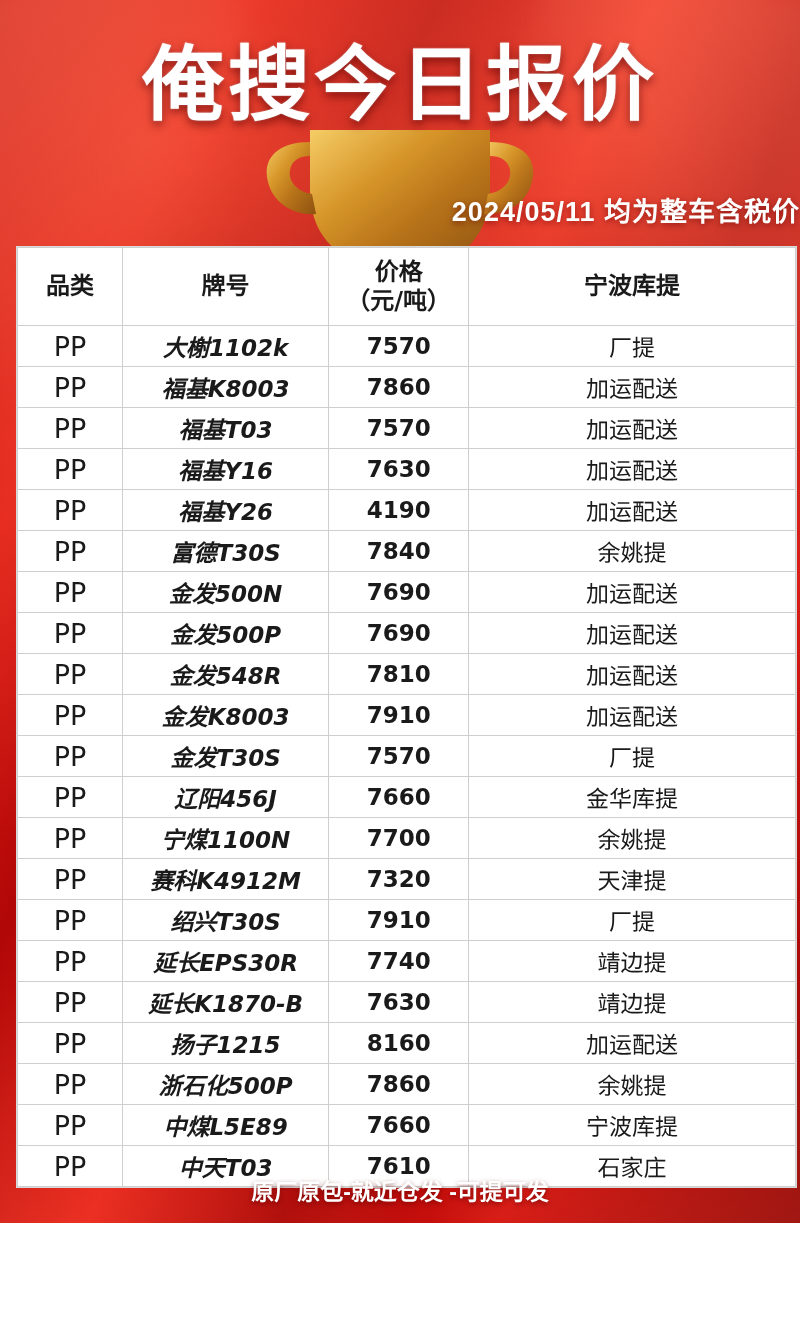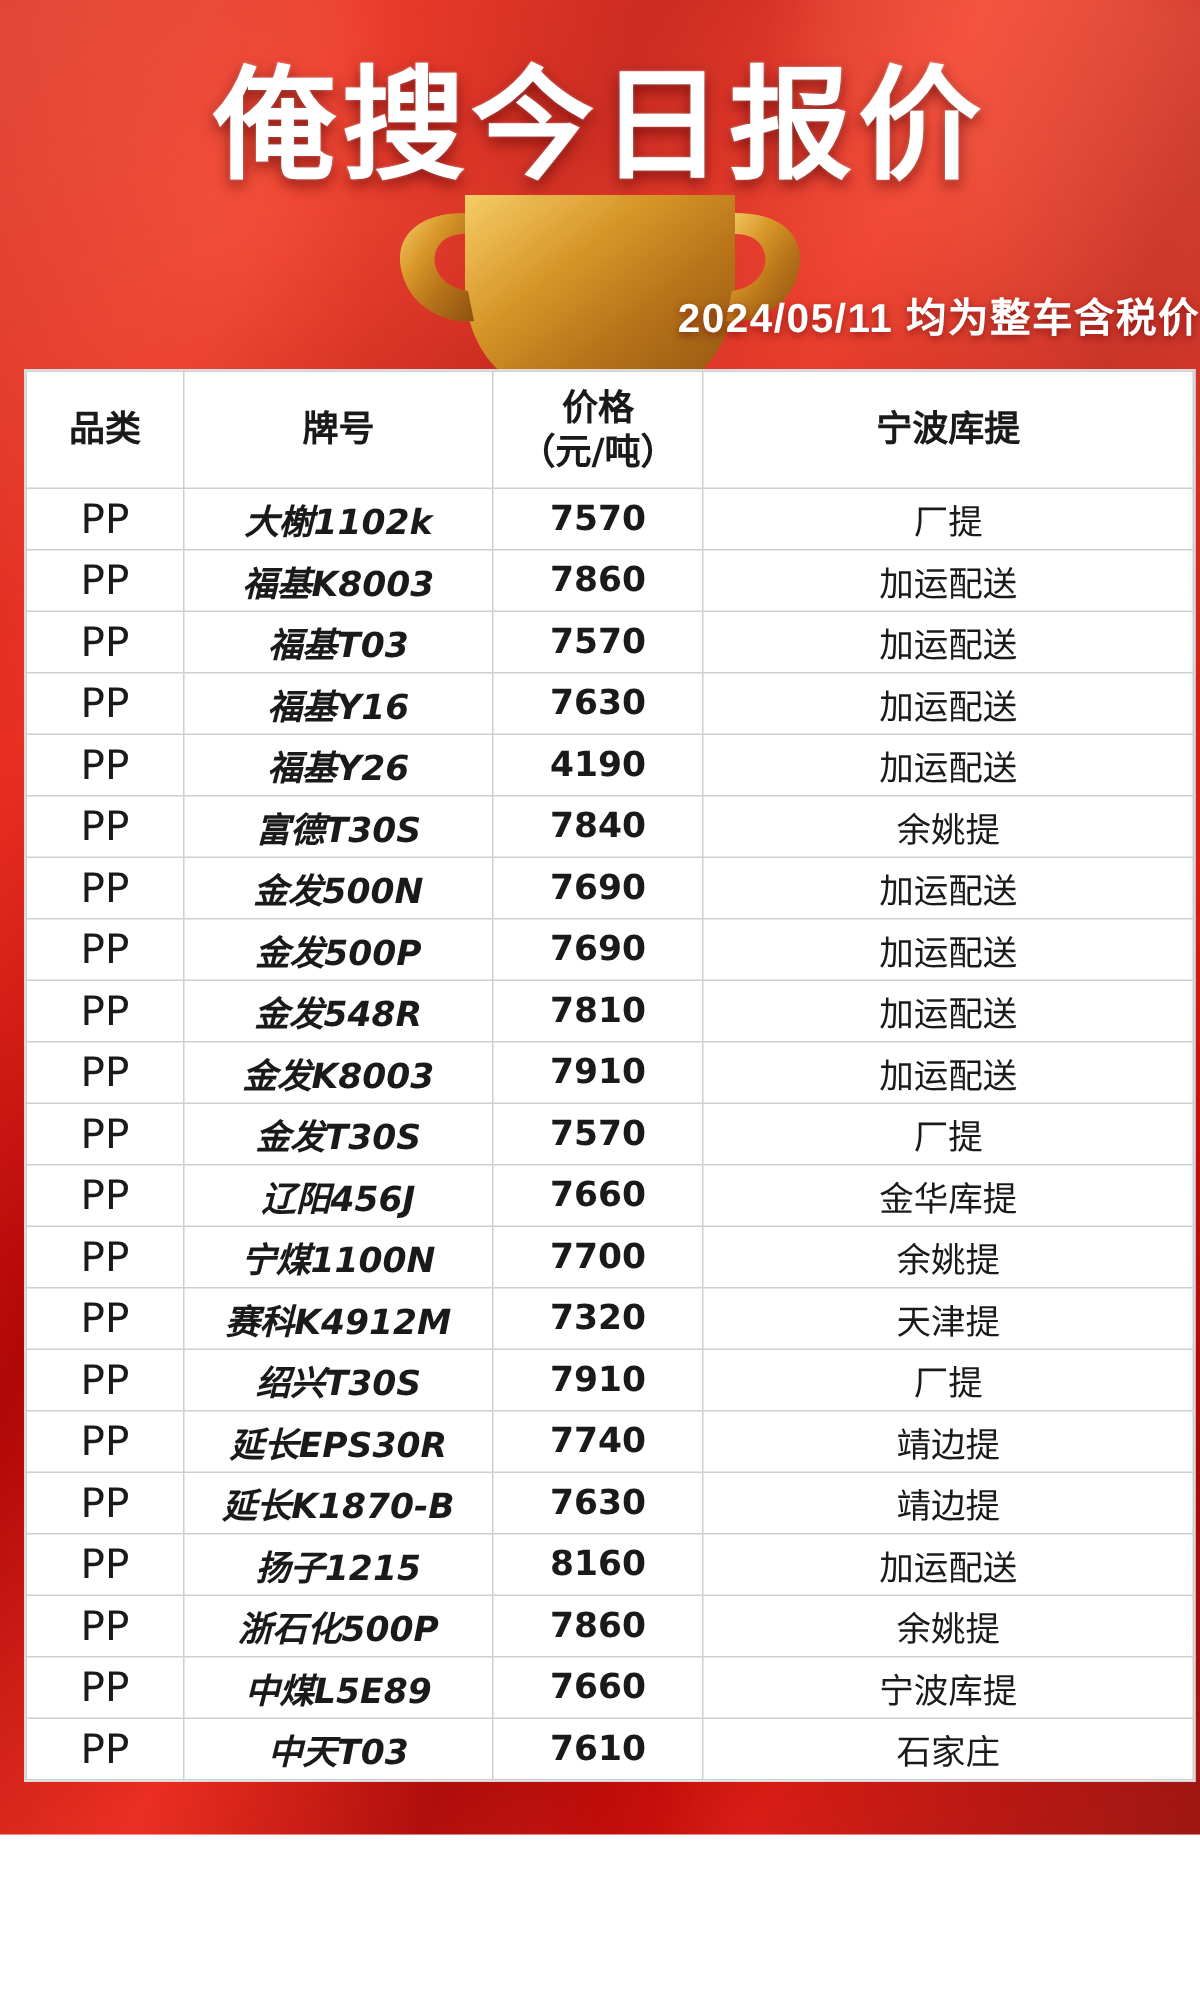--- a/index.html
+++ b/index.html
@@ -331,14 +331,15 @@
             <td class="cat">PP</td>
             <td class="brand">中天T03</td>
             <td class="price">7610</td>
             <td class="method">石家庄</td>
           </tr>
         </tbody>
     </table>
   </div>
 
   <div class="footer">
+    <div class="line1">原厂原包-就近仓发 -可提可发</div>
   </div>
 </div>
 
 </body></html>

